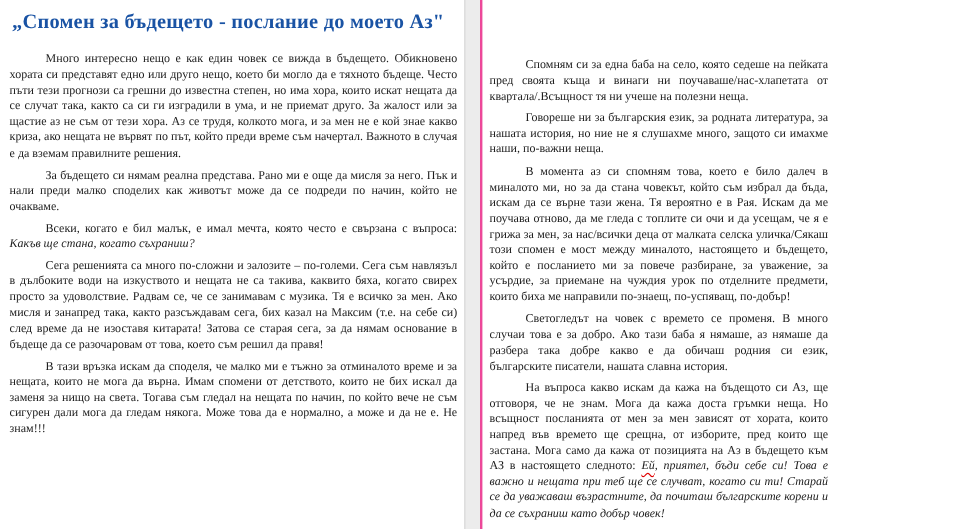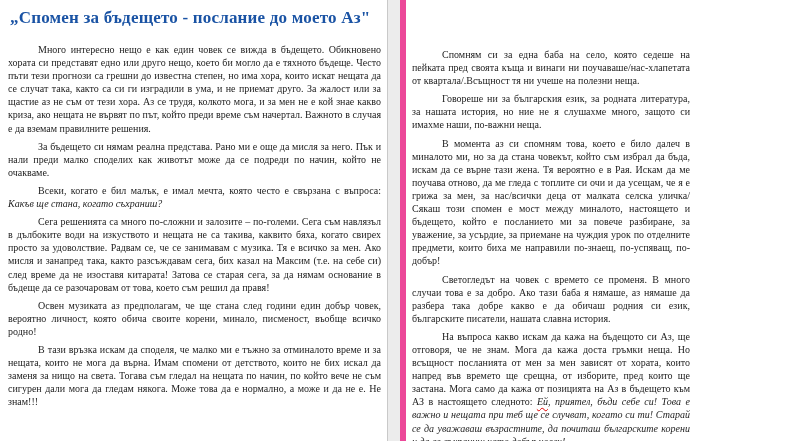--- a/index.html
+++ b/index.html
@@ -7,21 +7,21 @@
     width: 700px; height: 441px;
     display: flex;
     font-family: "Liberation Serif", "DejaVu Serif", serif;
     color: #1c1c1c;
     overflow: hidden;
     background: #ffffff;
   }
   .page { background: #ffffff; box-sizing: border-box; }
   .page-left  { width: 388px; padding: 4px 6px 0 8px; border-right: 1px solid #c9c9c9; }
   .page-gap   { width: 12px; background: #ececec; }
-  .page-right { flex: 1; padding: 48px 10px 0 6px; border-left: 6px solid #ec4899; }
+  .page-right { flex: 1; padding: 48px 10px 0 6px; border-left: 2px solid #ec4899; }
   .doc-title {
     margin: 4px 0 15px 2px;
     font-size: 17px;
     font-weight: bold;
     color: #1a53a4;
     letter-spacing: 0.2px;
   }
   .para {
     margin: 0 0 5px 0;
     font-size: 10px;
@@ -47,21 +47,20 @@
 <body>
 
 <div class="spread">
   <div class="page page-left">
     <h1 class="doc-title">„Спомен за бъдещето - послание до моето Аз"</h1>
     <div id="left-col">
         <p class="para"><span>Много интересно нещо е как един човек се вижда в бъдещето. Обикновено хората си представят едно или друго нещо, което би могло да е тяхното бъдеще. Често пъти тези прогнози са грешни до известна степен, но има хора, които искат нещата да се случат така, както са си ги изградили в ума, и не приемат друго. За жалост или за щастие аз не съм от тези хора. Аз се трудя, колкото мога, и за мен не е кой знае какво криза, ако нещата не вървят по път, който преди време съм начертал. Важното в случая е да вземам правилните решения.</span></p>
         <p class="para"><span>За бъдещето си нямам реална представа. Рано ми е още да мисля за него. Пък и нали преди малко споделих как животът може да се подреди по начин, който не очакваме.</span></p>
         <p class="para"><span>Всеки, когато е бил малък, е имал мечта, която често е свързана с въпроса: </span><span class="it">Какъв ще стана, когато съхраниш?</span></p>
         <p class="para"><span>Сега решенията са много по-сложни и залозите – по-големи. Сега съм навлязъл в дълбоките води на изкуството и нещата не са такива, каквито бяха, когато свирех просто за удоволствие. Радвам се, че се занимавам с музика. Тя е всичко за мен. Ако мисля и занапред така, както разсъждавам сега, бих казал на Максим (т.е. на себе си) след време да не изоставя китарата! Затова се старая сега, за да нямам основание в бъдеще да се разочаровам от това, което съм решил да правя!</span></p>
-        <p class="para"><span>Освен музиката аз предполагам, че ще стана след години един добър човек, вероятно личност, която обича своите корени, минало, писменост, въобще всичко родно!</span></p>
         <p class="para"><span>В тази връзка искам да споделя, че малко ми е тъжно за отминалото време и за нещата, които не мога да върна. Имам спомени от детството, които не бих искал да заменя за нищо на света. Тогава съм гледал на нещата по начин, по който вече не съм сигурен дали мога да гледам някога. Може това да е нормално, а може и да не е. Не знам!!!</span></p>
       </div>
   </div>
   <div class="page-gap"></div>
   <div class="page page-right">
     <div id="right-col">
         <p class="para"><span>Спомням си за една баба на село, която седеше на пейката пред своята къща и винаги ни поучаваше/нас-хлапетата от квартала/.Всъщност тя ни учеше на полезни неща.</span></p>
         <p class="para"><span>Говореше ни за българския език, за родната литература, за нашата история, но ние не я слушахме много, защото си имахме наши, по-важни неща.</span></p>
         <p class="para"><span>В момента аз си спомням това, което е било далеч в миналото ми, но за да стана човекът, който съм избрал да бъда, искам да се върне тази жена. Тя вероятно е в Рая. Искам да ме поучава отново, да ме гледа с топлите си очи и да усещам, че я е грижа за мен, за нас/всички деца от малката селска уличка/Сякаш този спомен е мост между миналото, настоящето и бъдещето, който е посланието ми за повече разбиране, за уважение, за усърдие, за приемане на чуждия урок по отделните предмети, които биха ме направили по-знаещ, по-успяващ, по-добър!</span></p>
         <p class="para"><span>Светогледът на човек с времето се променя. В много случаи това е за добро. Ако тази баба я нямаше, аз нямаше да разбера така добре какво е да обичаш родния си език, българските писатели, нашата славна история.</span></p>

